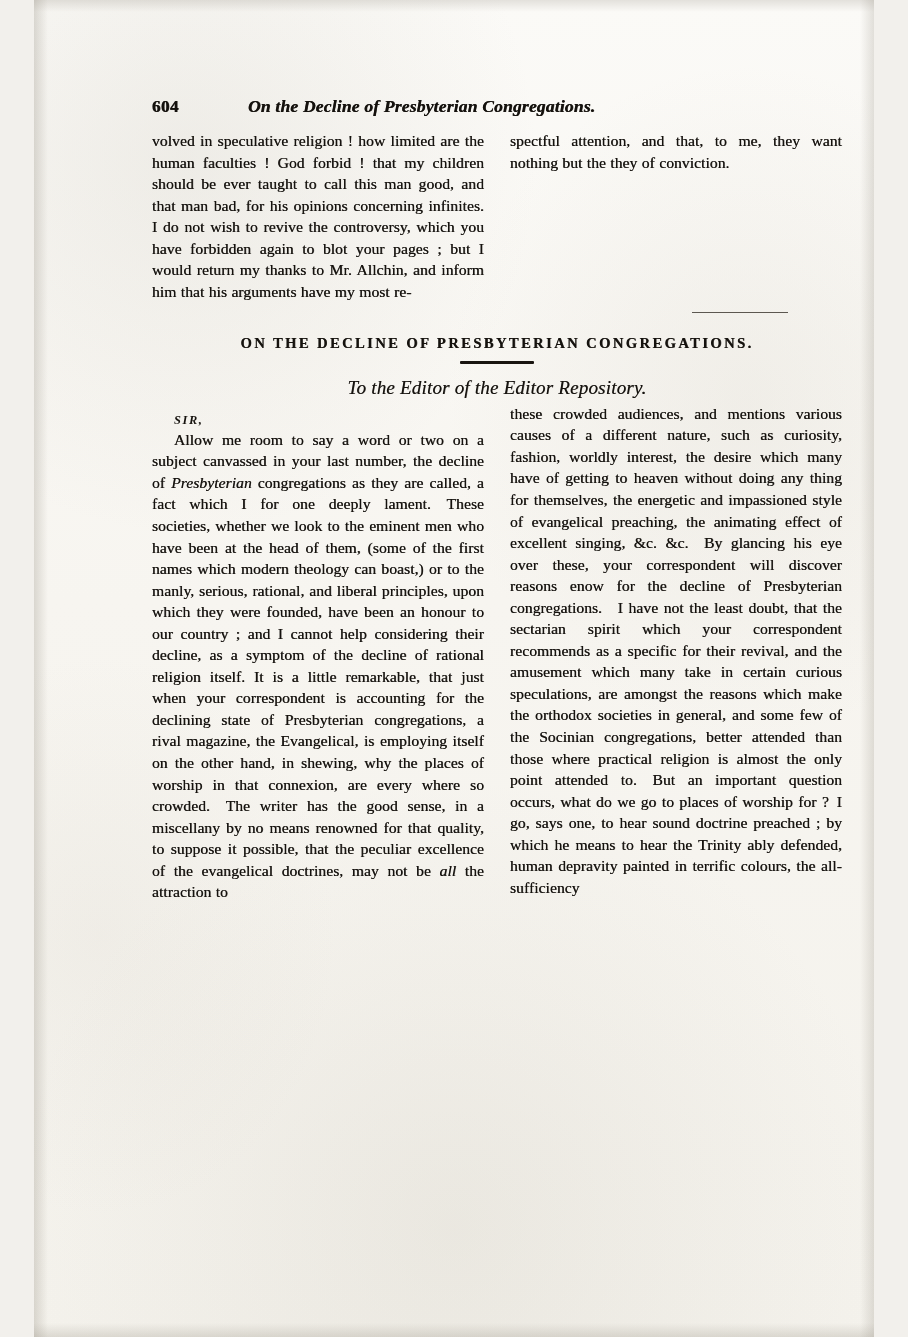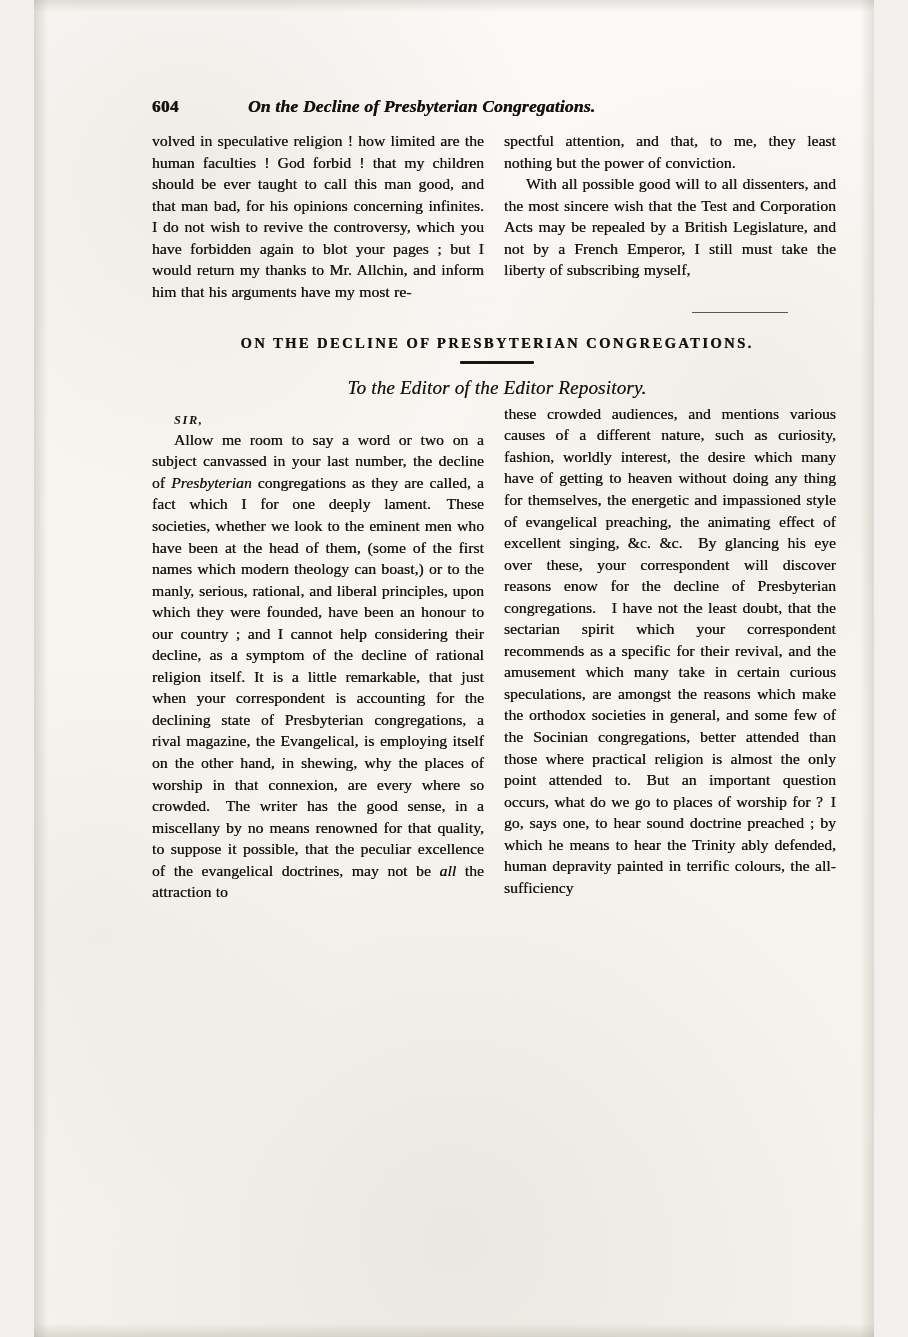--- a/index.html
+++ b/index.html
@@ -67,21 +67,21 @@
   .head-title {
     font-style: italic;
     font-size: 17.5px;
     letter-spacing: 0.2px;
     text-shadow: 0.4px 0 0 rgba(20,16,12,0.75), 0 0.3px 0 rgba(20,16,12,0.45);
   }
 
   
   .cols {
     display: flex;
-    gap: 20px;
+    gap: 26px;
   }
   .col {
     width: 332px;
   }
   .col p {
     margin: 0;
     font-size: 15.6px;
     line-height: 21.55px;
     text-align: justify;
     text-align-last: left;
@@ -166,22 +166,21 @@
     <div class="running-head">
       <div class="folio">604</div>
       <div class="head-title">On the Decline of Presbyterian Congregations.</div>
     </div>
 
     <div class="cols">
       <div class="col">
         <p>volved in speculative religion ! how limited are the human faculties ! God forbid ! that my children should be ever taught to call this man good, and that man bad, for his opinions concerning infinites. I do not wish to revive the controversy, which you have forbidden again to blot your pages ; but I would return my thanks to Mr. Allchin, and inform him that his arguments have my most re-</p>
       </div>
       <div class="col">
-        <p>spectful attention, and that, to me, they least nothing but the power of conviction.</p>
-        <p class="indent">With all possible good will to all dissenters, and the most sincere wish that the Test and Corporation Acts may be repealed by a British Legislature, and not by a French Emperor, I still must take the liberty of subscribing myself,</p>
+        <p>spectful attention, and that, to me, they want nothing but the they of conviction.</p>
       </div>
     </div>
 
     <div class="sig-rule"></div>
 
     <div class="article-head">
       <div class="article-title">ON THE DECLINE OF PRESBYTERIAN CONGREGATIONS.</div>
       <div class="rule"></div>
       <div class="to-editor">To the Editor of the Editor Repository.</div>
     </div>

